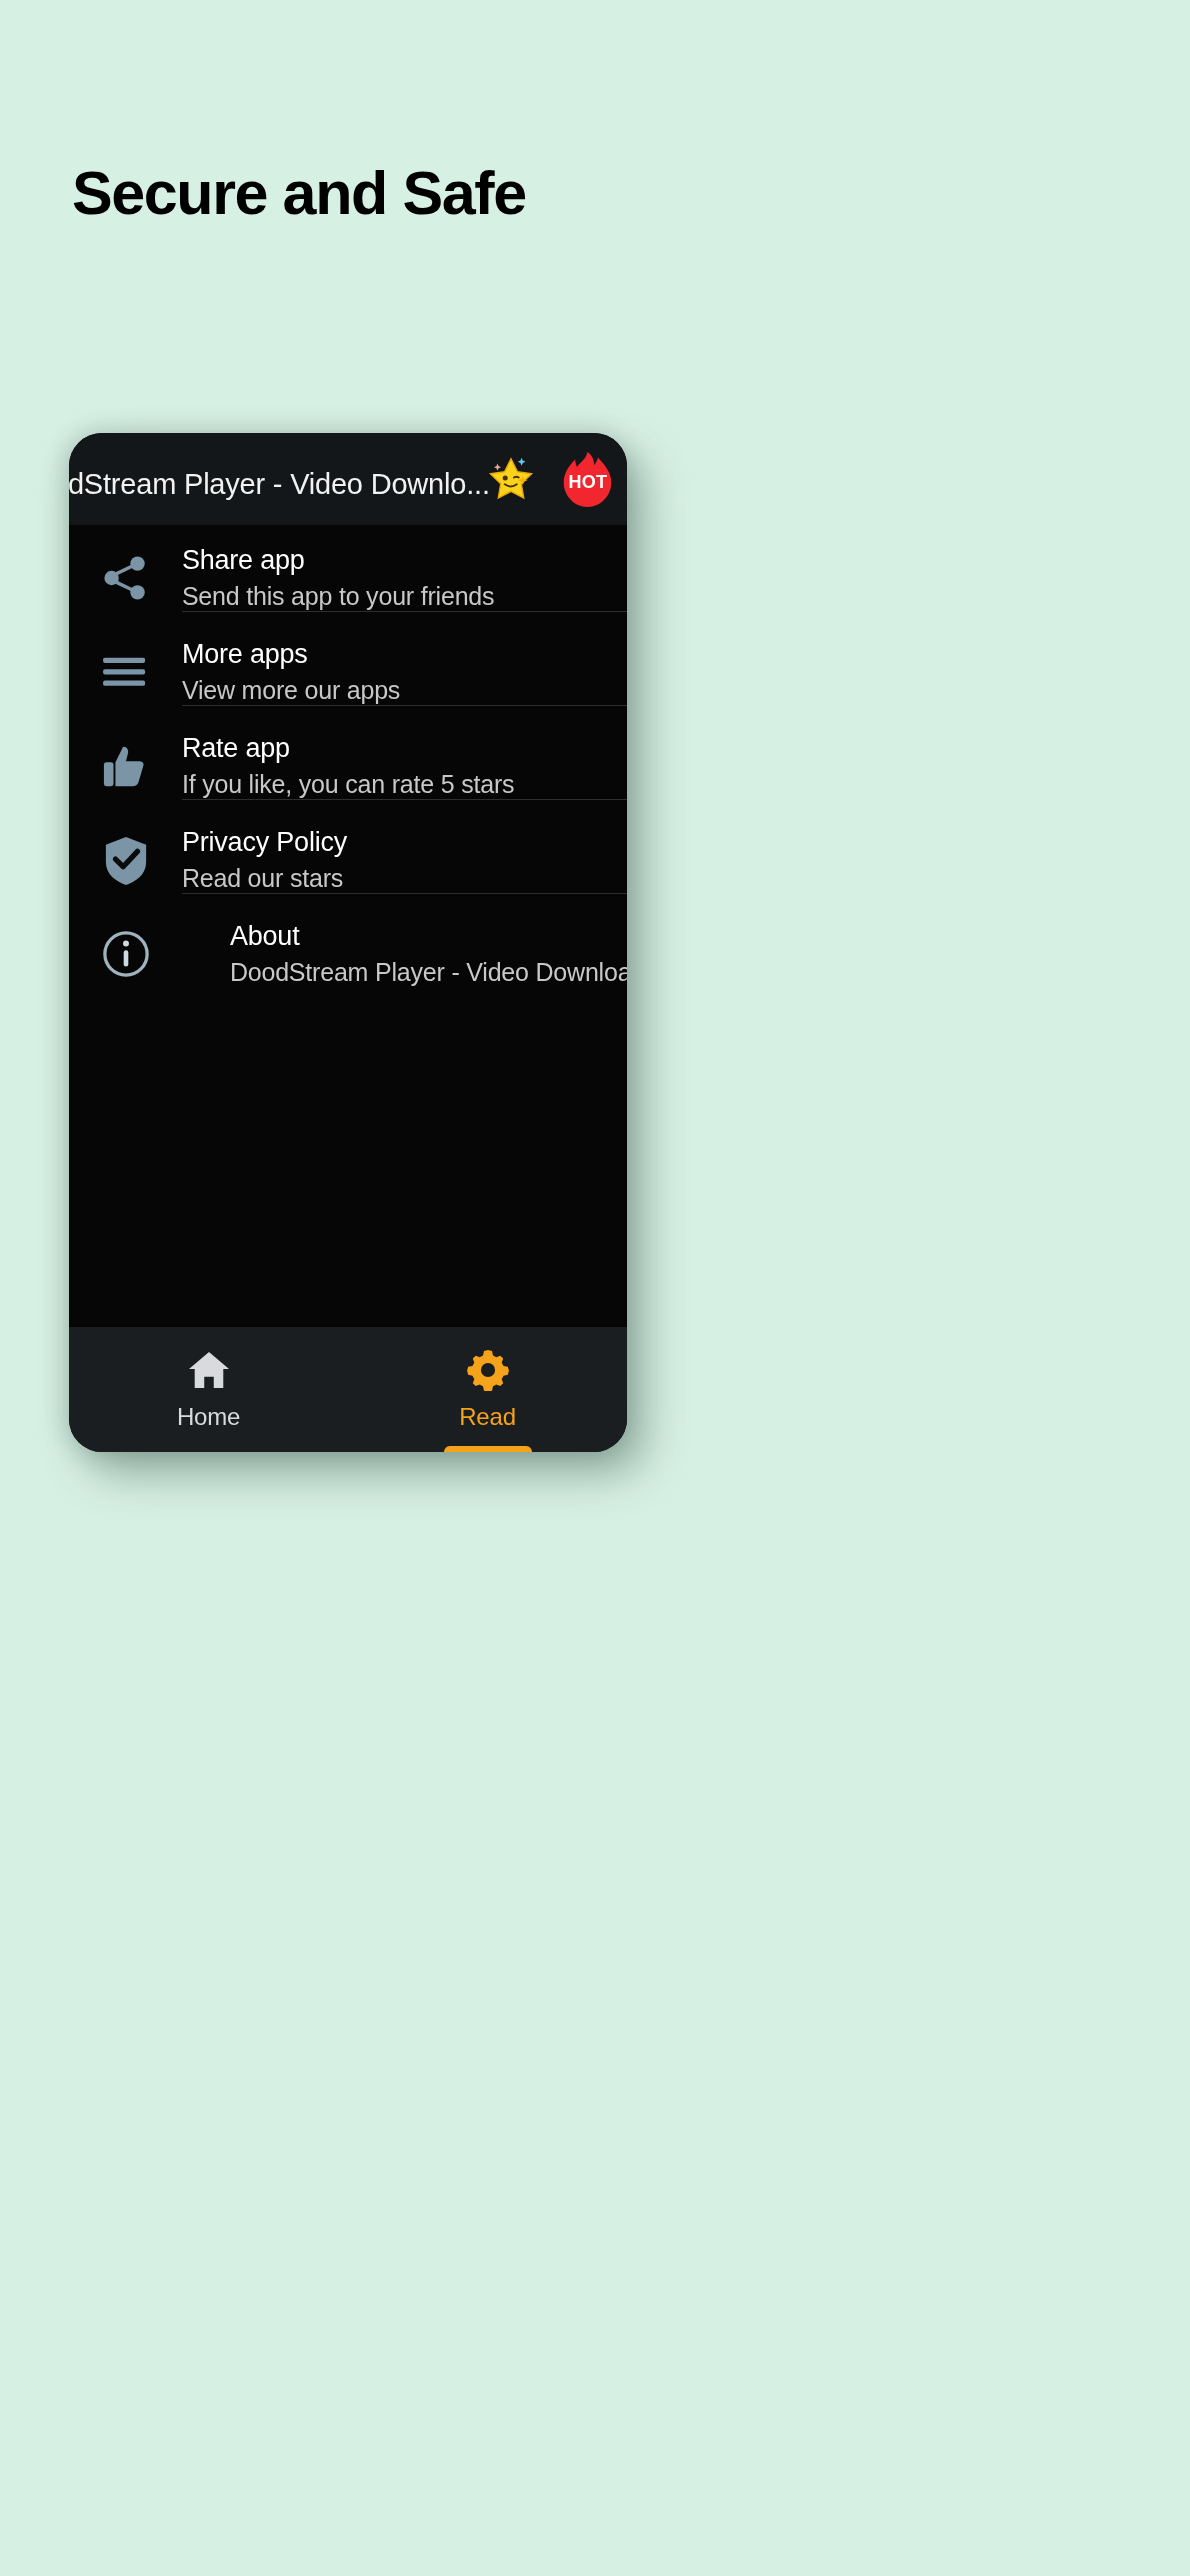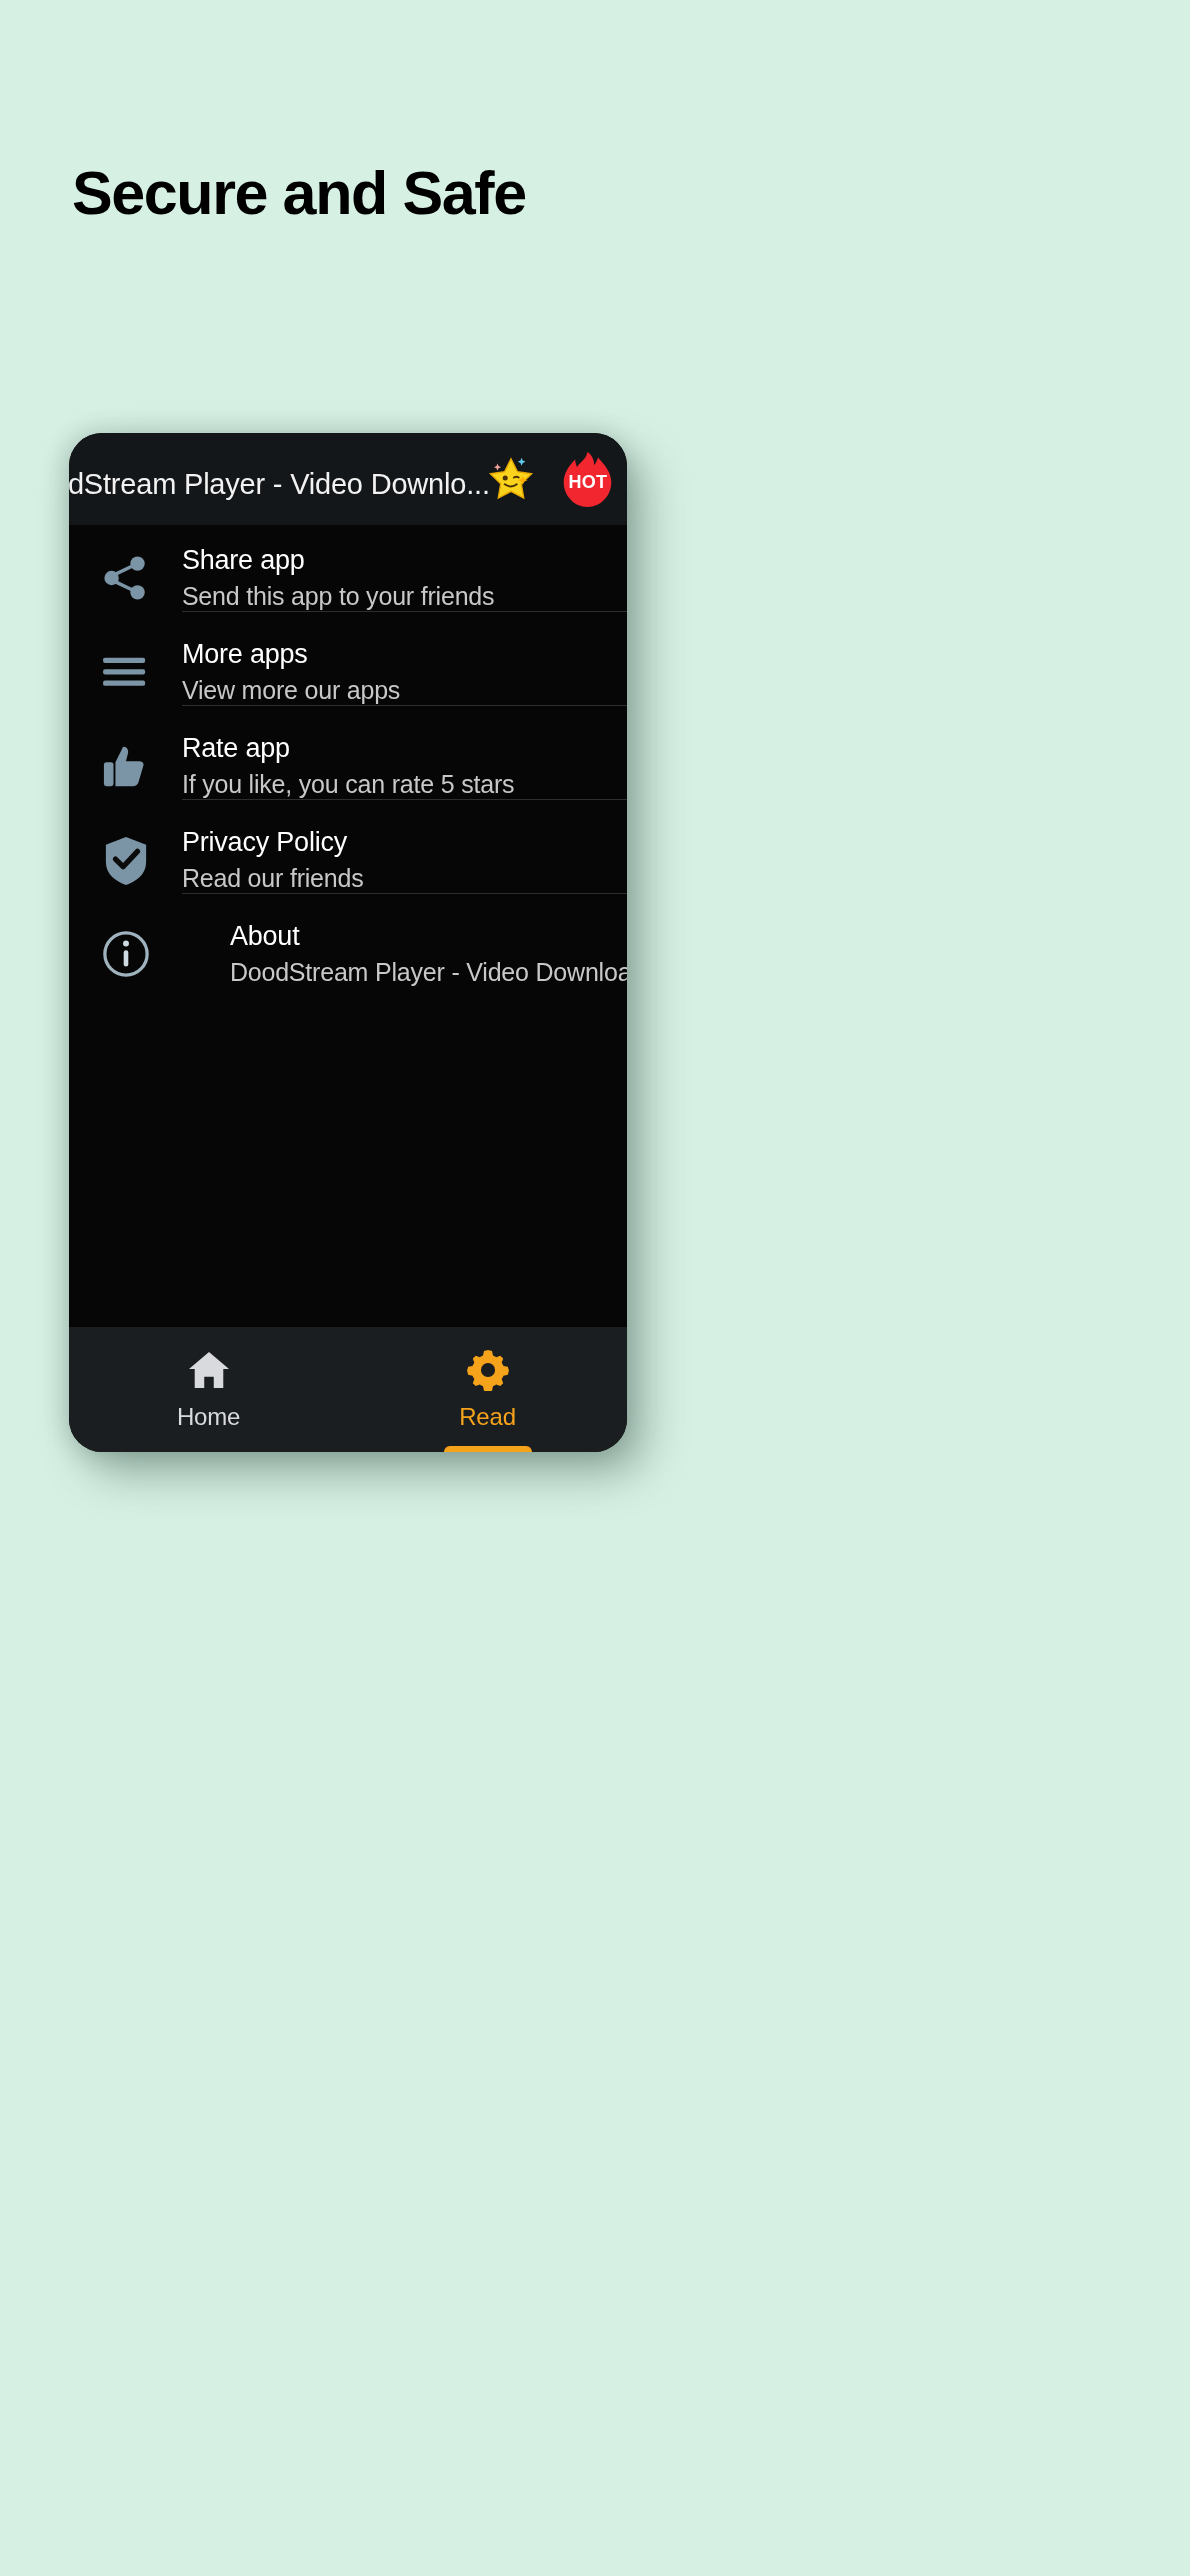--- a/index.html
+++ b/index.html
@@ -240,21 +240,21 @@
 
     <div class="menu-row">
       <div class="menu-icon">
         <svg width="46" height="50" viewBox="0 0 48 52">
           <path d="M24 2 L45 10 v18 c0 13 -10 20 -21 24 C13 48 3 41 3 28 V10 Z" fill="#7b95a6"></path>
           <path d="M13 25 l8 8 l15 -16" stroke="#0b0b0b" stroke-width="5.5" fill="none" stroke-linecap="round" stroke-linejoin="round"></path>
         </svg>
       </div>
       <div class="menu-texts">
         <div class="menu-title">Privacy Policy</div>
-        <div class="menu-sub">Read our friends</div>
+        <div class="menu-sub">Read our stars</div>
       </div>
     </div>
 
     <div class="menu-row">
       <div class="menu-icon">
         <svg width="48" height="48" viewBox="0 0 50 50">
           <circle cx="25" cy="25" r="22" fill="none" stroke="#9fb3bf" stroke-width="3.4"></circle>
           <circle cx="25" cy="14" r="3.1" fill="#cfdbe2"></circle>
           <rect x="22.6" y="21" width="4.8" height="17" rx="2.4" fill="#cfdbe2"></rect>
         </svg>

